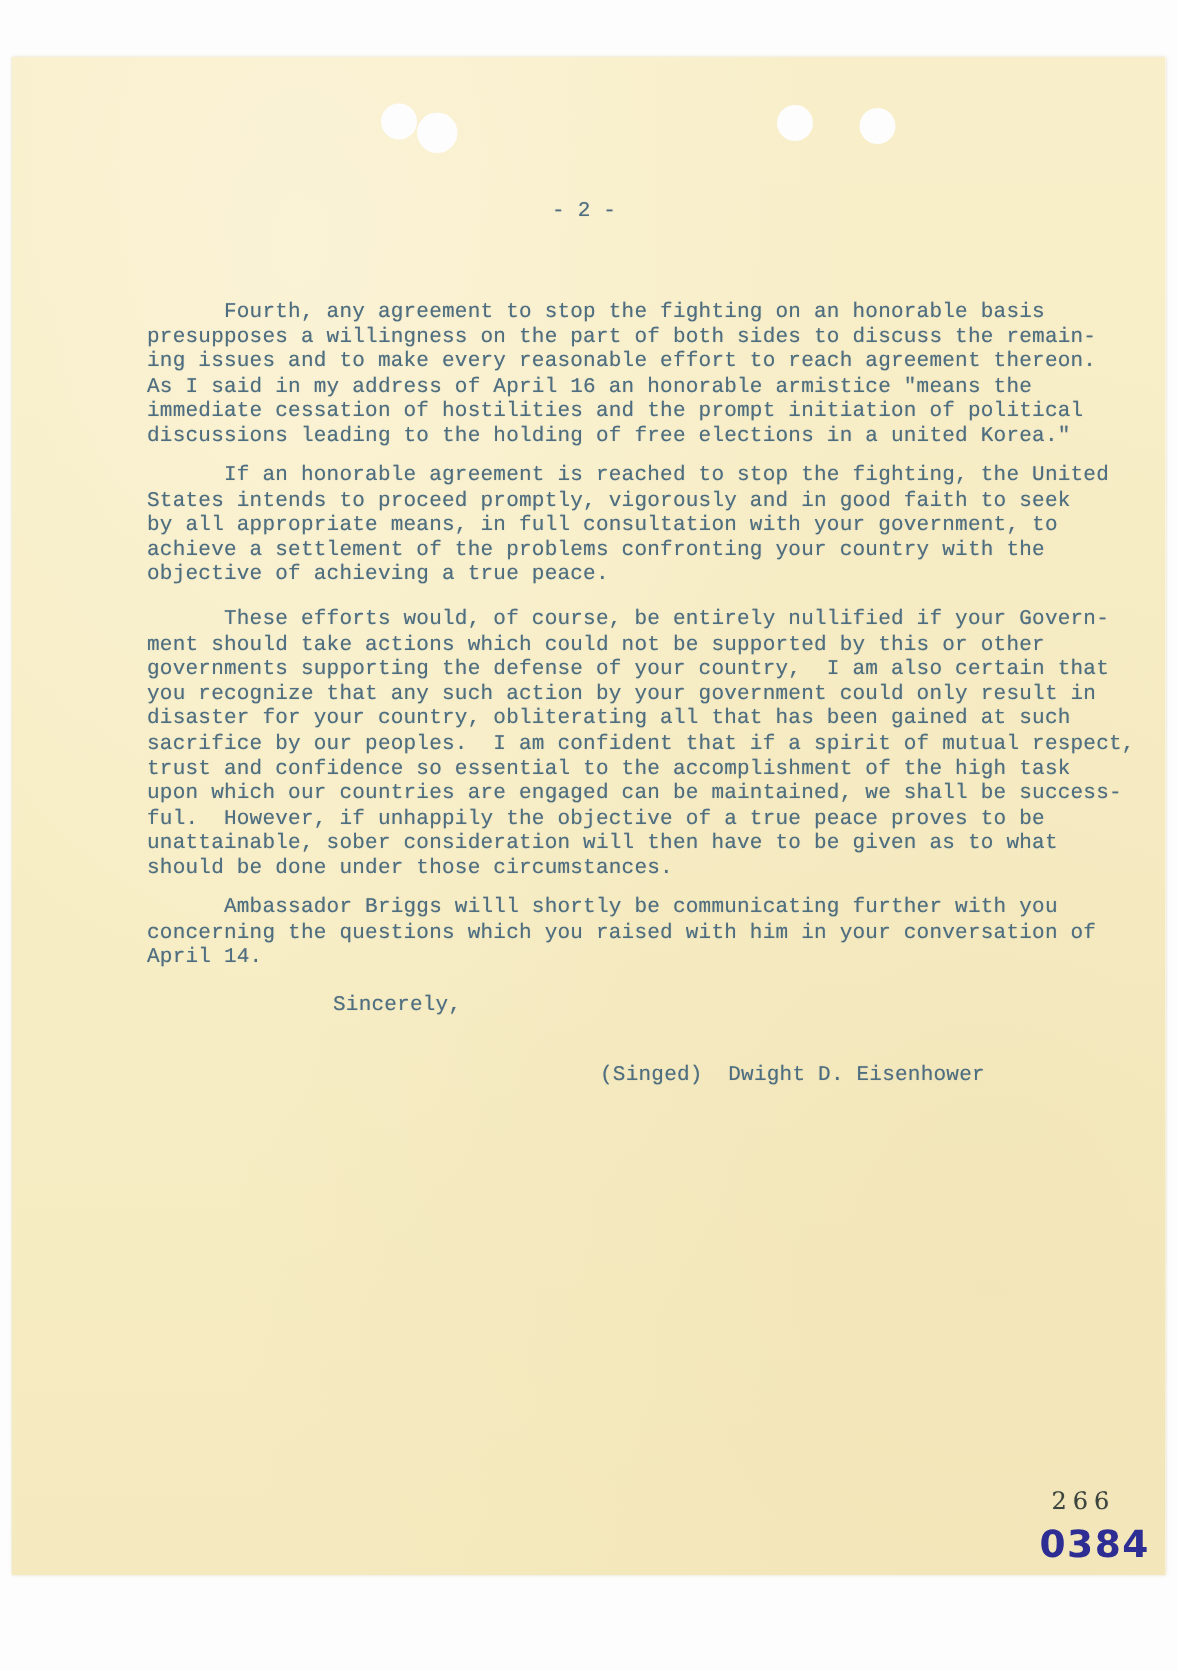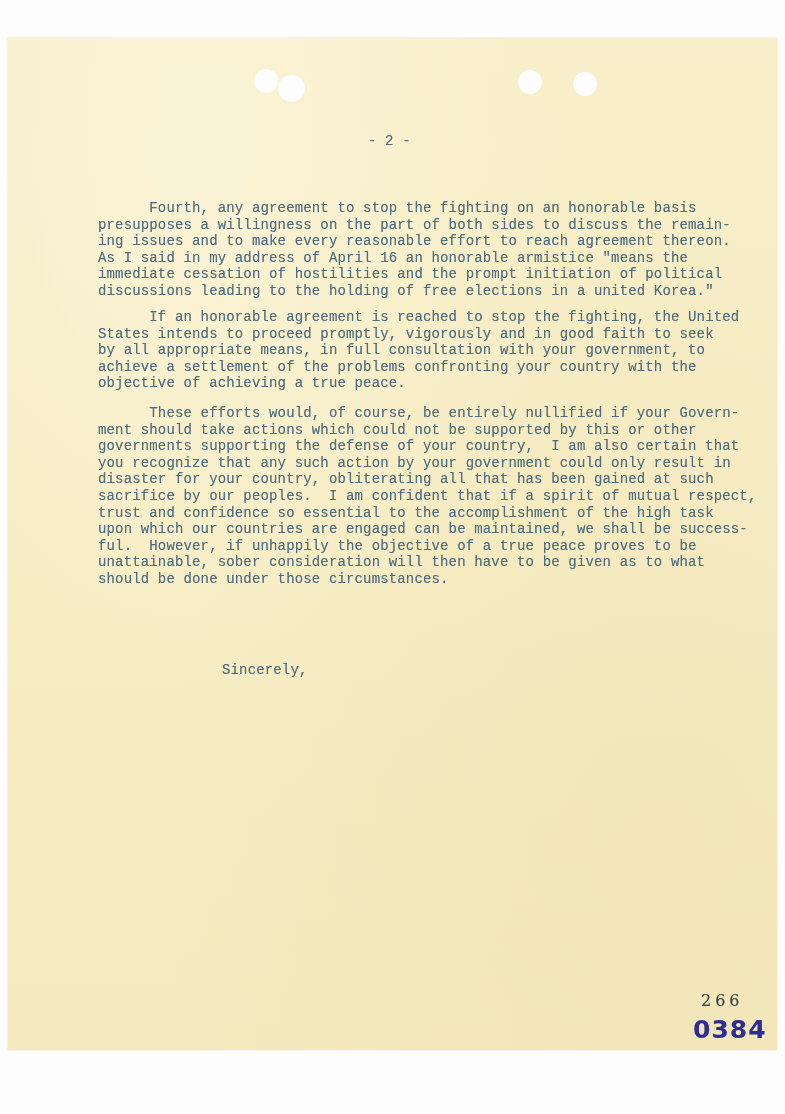--- a/index.html
+++ b/index.html
@@ -111,22 +111,26 @@
 ful.  However, if unhappily the objective of a true peace proves to be
 unattainable, sober consideration will then have to be given as to what
 should be done under those circumstances.</div>
 
     <div class="txt para2">      If an honorable agreement is reached to stop the fighting, the United
 States intends to proceed promptly, vigorously and in good faith to seek
 by all appropriate means, in full consultation with your government, to
 achieve a settlement of the problems confronting your country with the
 objective of achieving a true peace.</div>
 
+    <div class="txt para4">      Ambassador Briggs willl shortly be communicating further with you
+concerning the questions which you raised with him in your conversation of
+April 14.</div>
 
     <div class="txt closing">Sincerely,</div>
 
+    <div class="txt signature">(Singed)  Dwight D. Eisenhower</div>
 
     <div class="stamp-page">266</div>
 
     <div class="stamp-archive">0384</div>
 
   </div>
 </div>
 
 </body></html>

